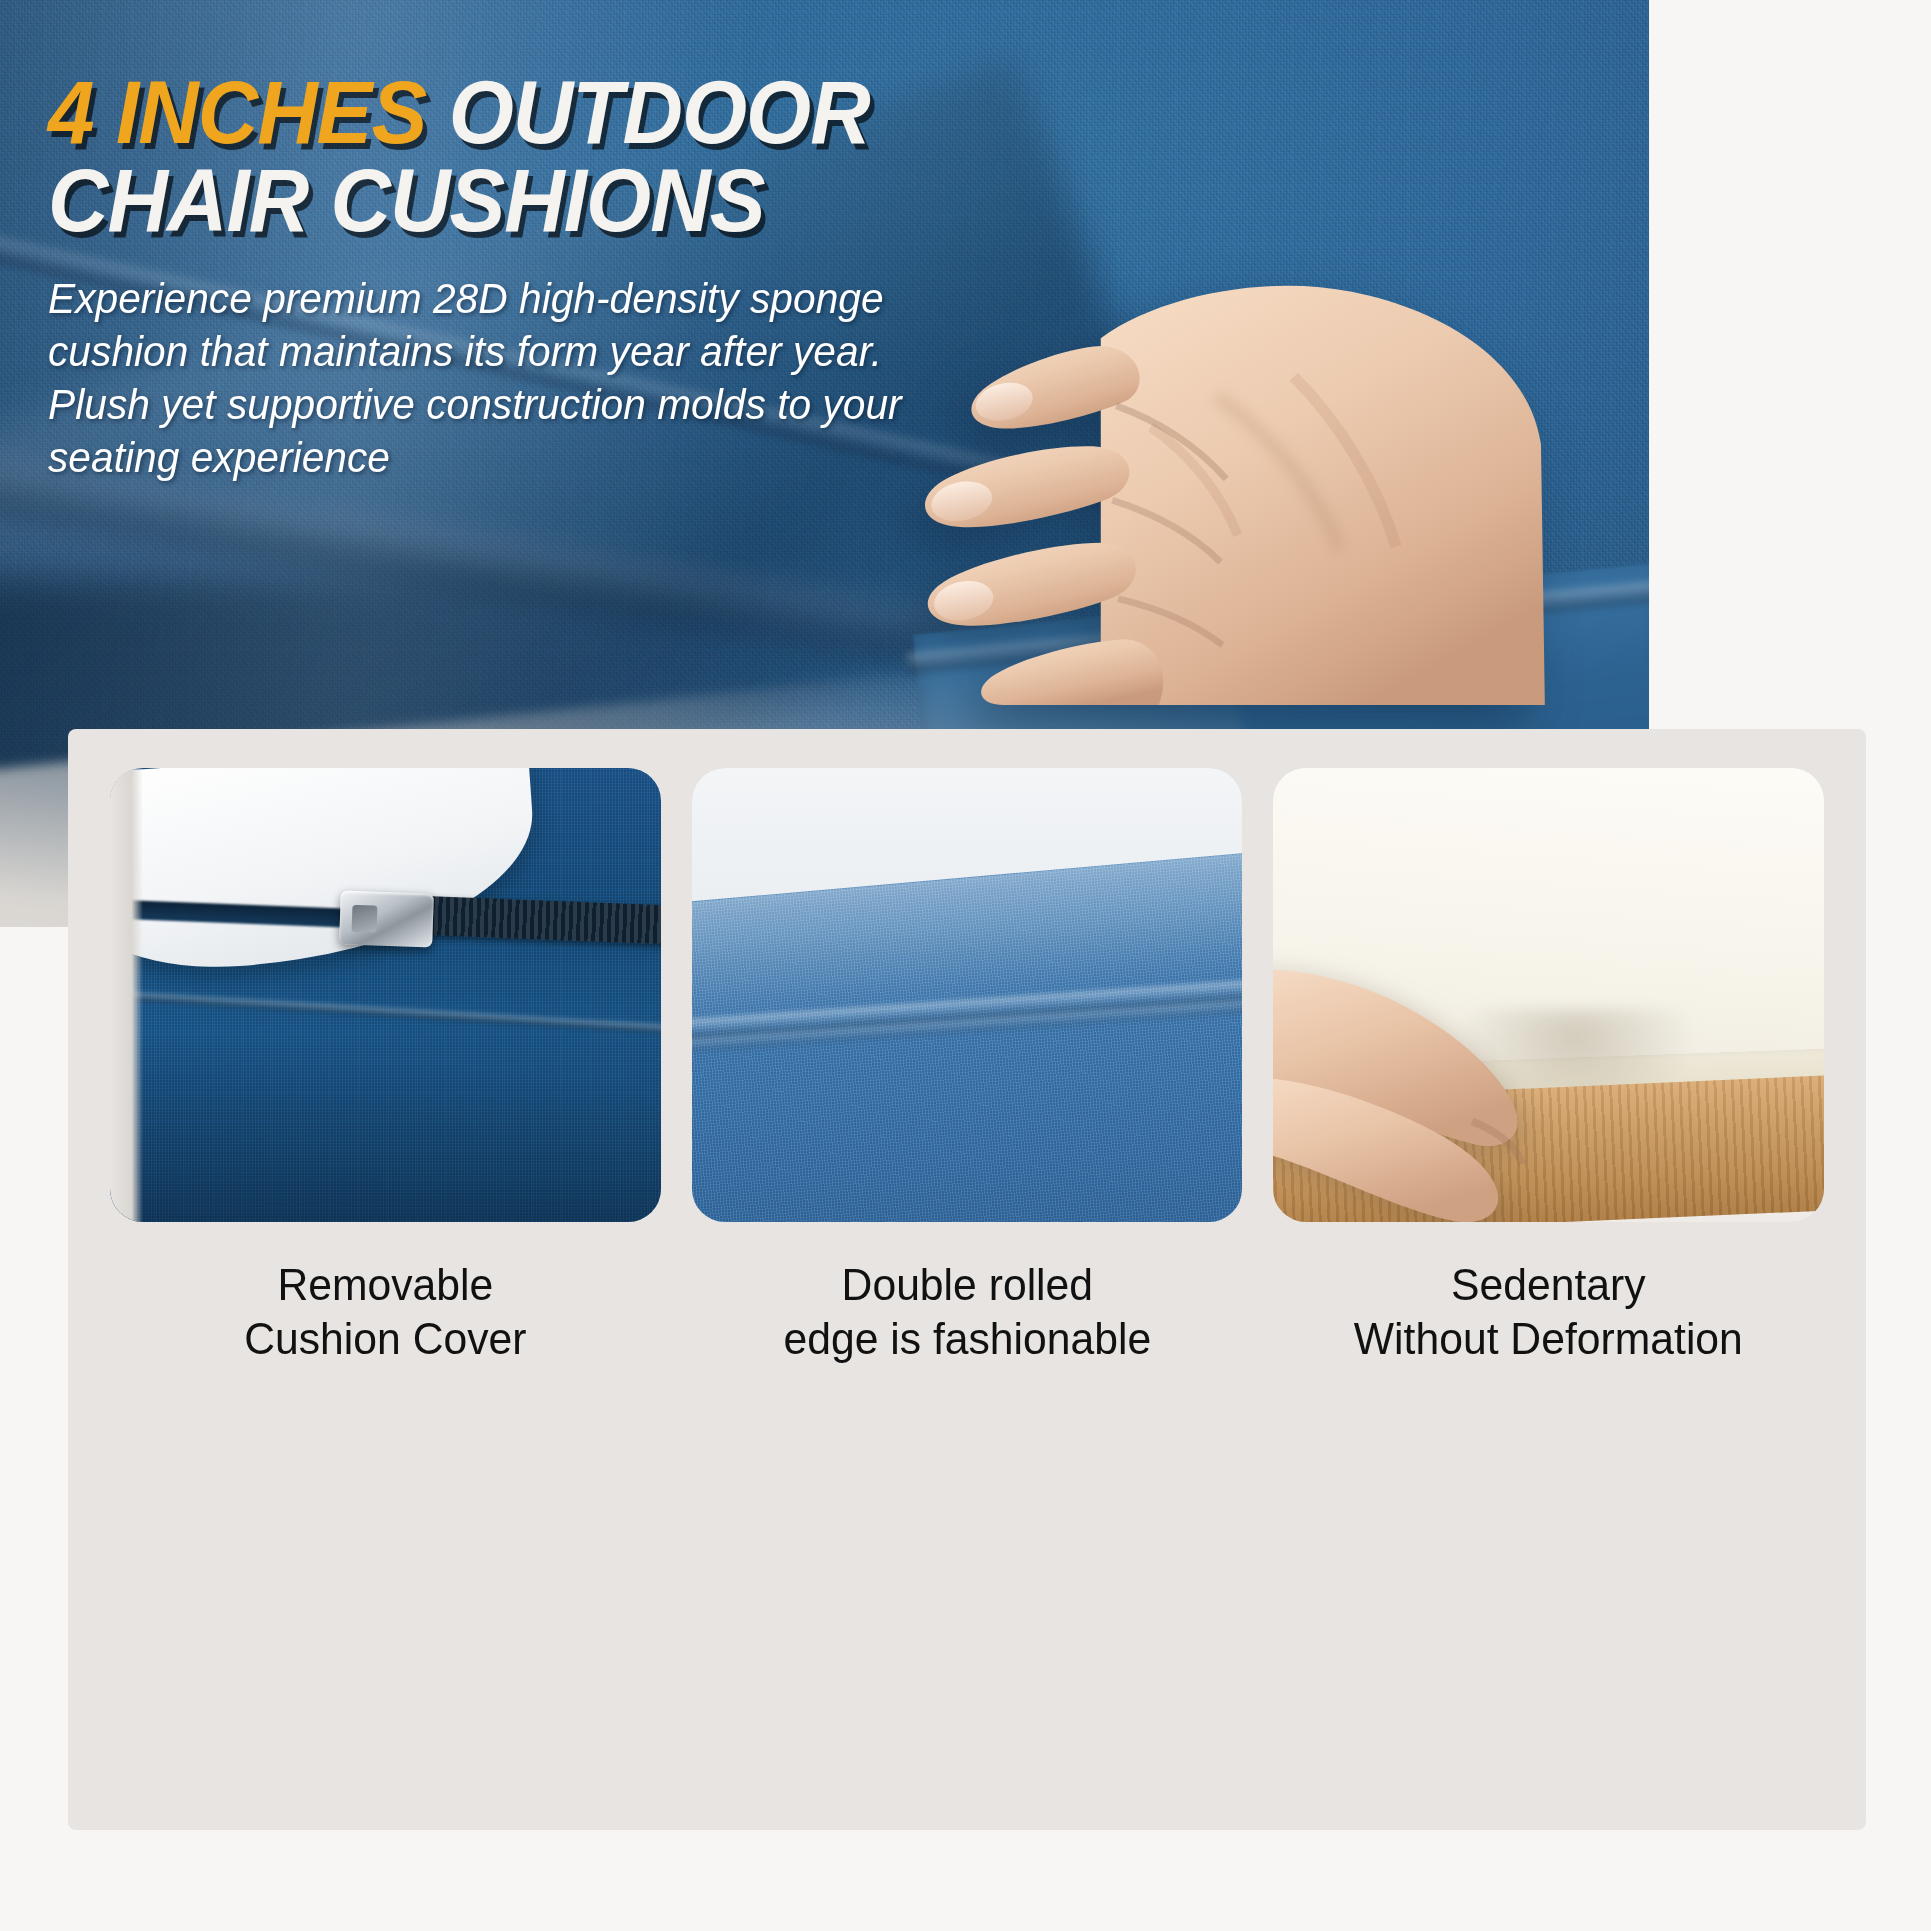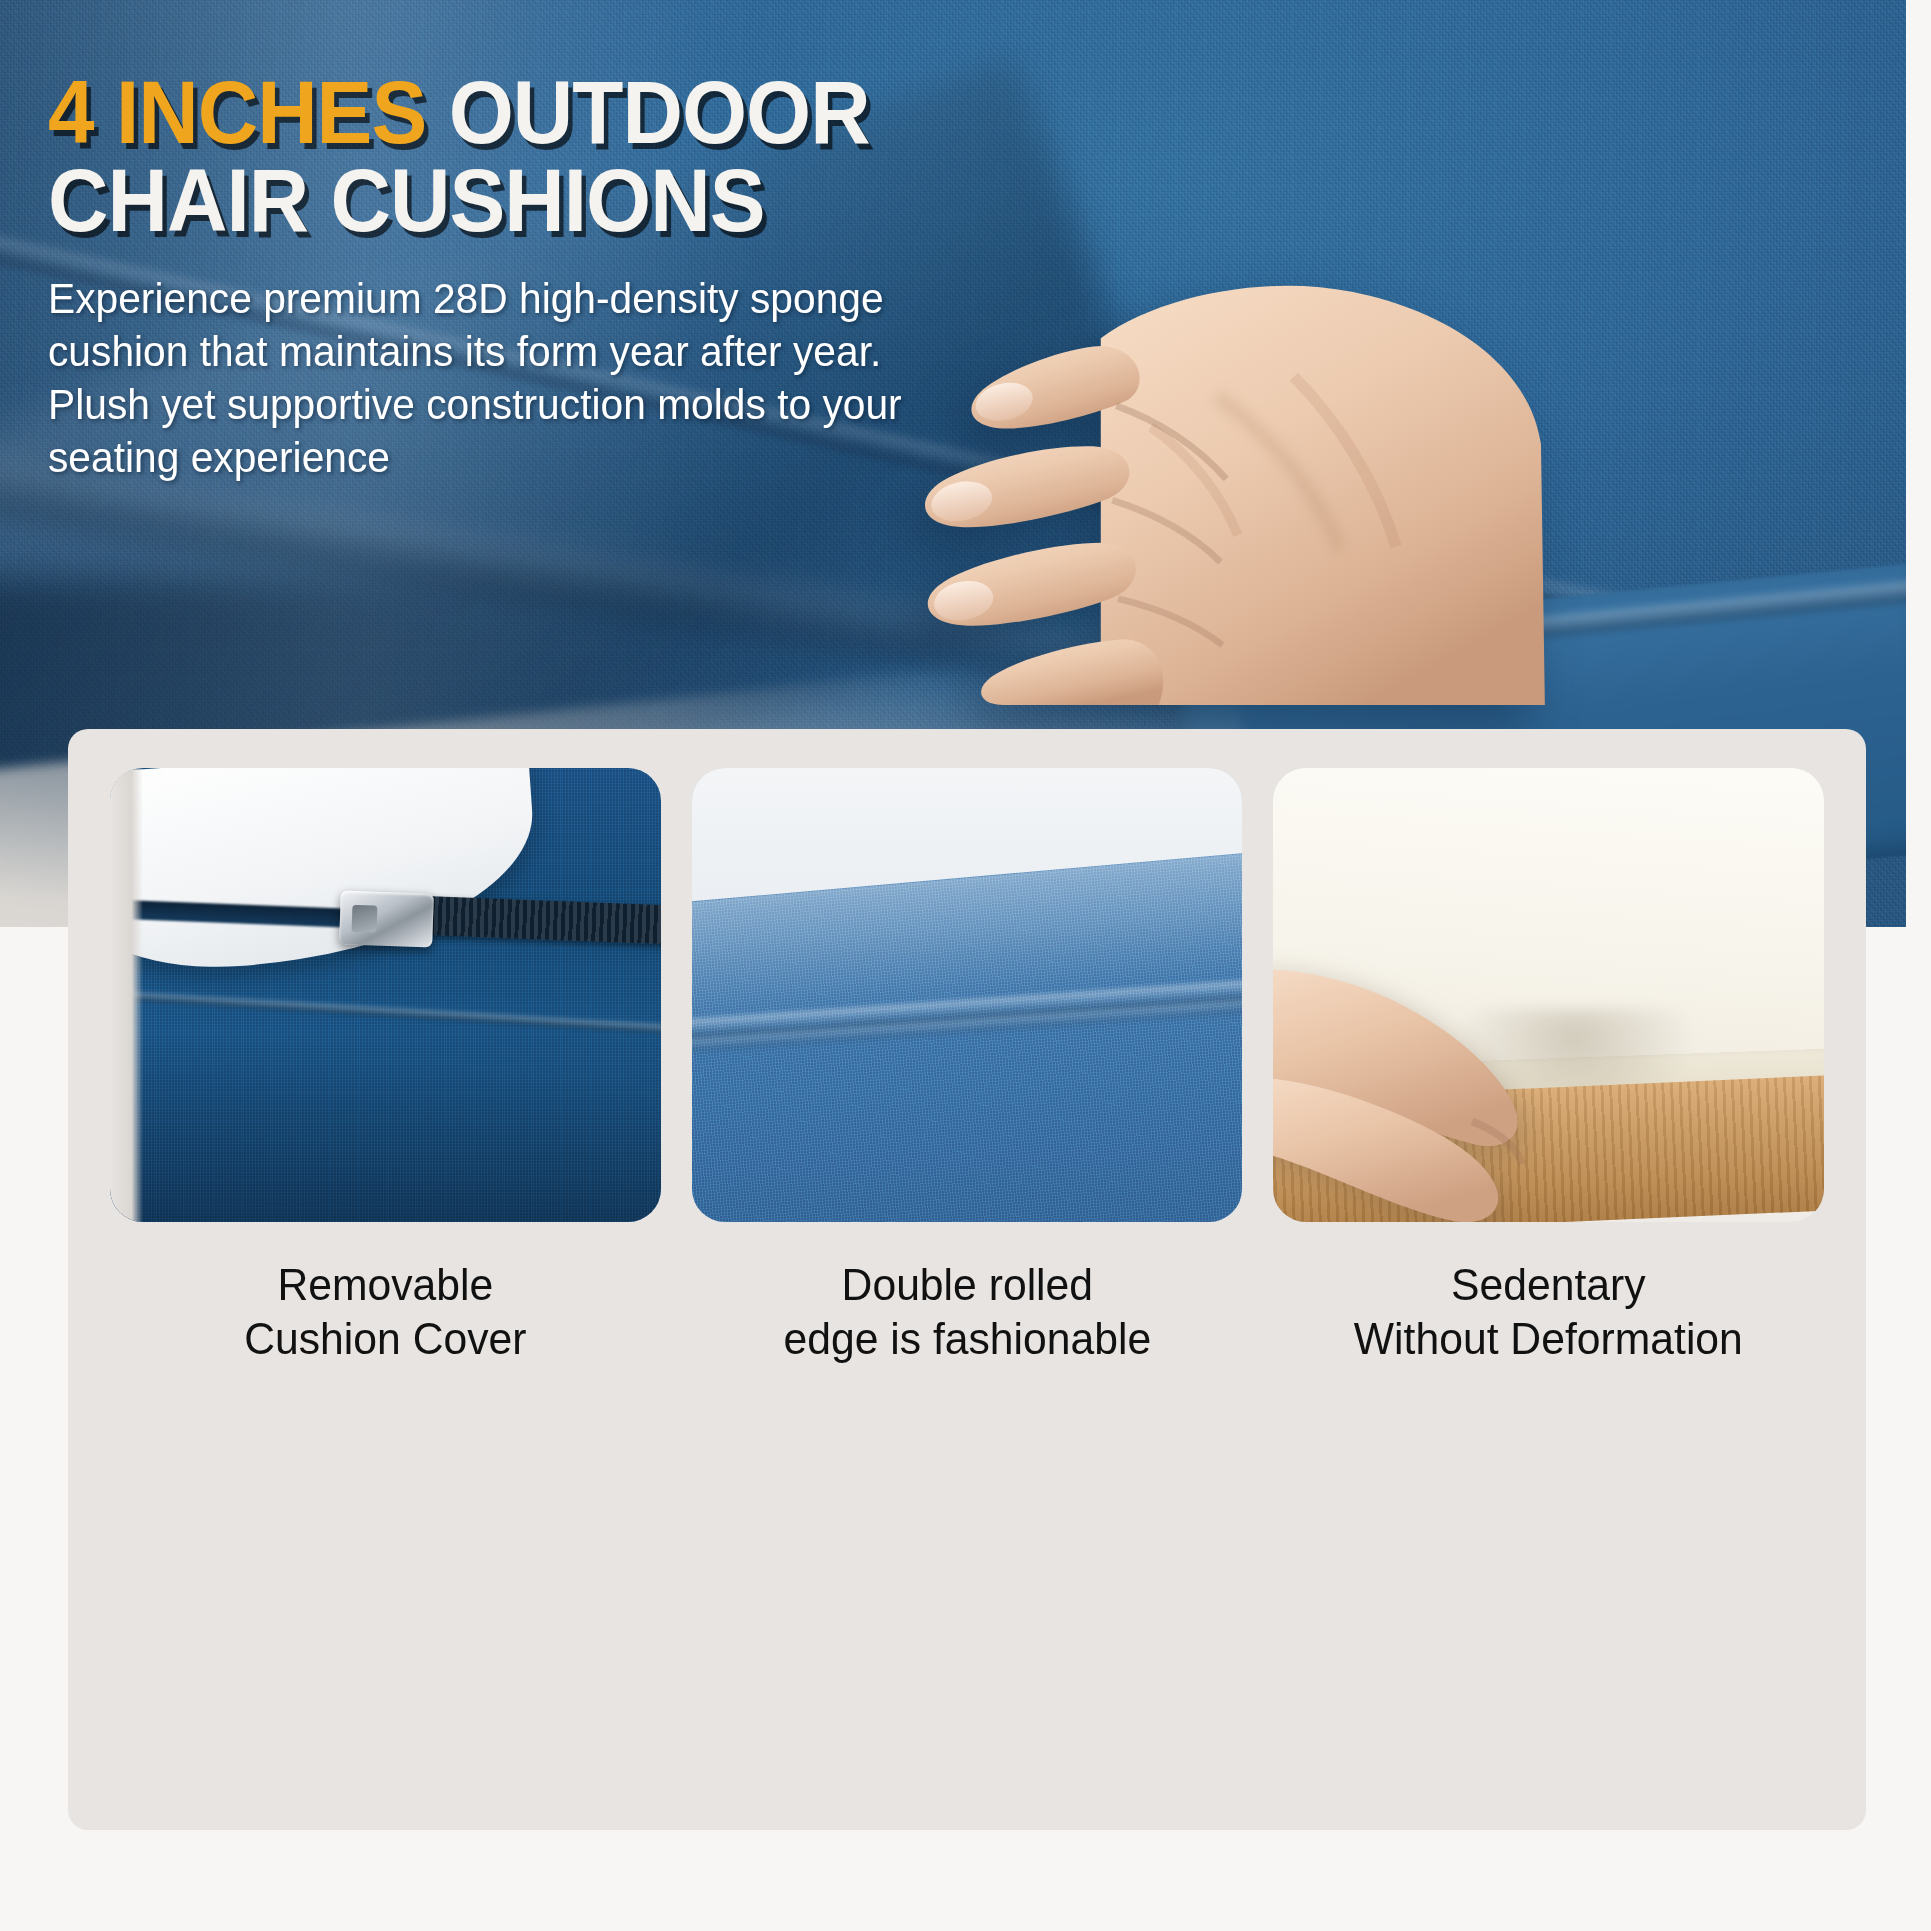--- a/index.html
+++ b/index.html
@@ -7,23 +7,24 @@
   html,body { width:1931px; height:1931px; }
   body {
     font-family:"Liberation Sans", sans-serif;
     background:#f7f6f4;
     overflow:hidden;
   }
   .page { position:relative; width:1931px; height:1931px; background:#f7f6f4; }
 
   
   .hero {
-    position:absolute; left:0; top:0; width:1906px; height:927px;
+    position:absolute; left:0; top:0; width:1649px; height:927px;
     overflow:hidden;
     background:#2b6094;
+    font-style:italic;
   }
   .hero-fabric {
     position:absolute; inset:0;
     background:
       linear-gradient(118deg, rgba(255,255,255,.07) 0%, rgba(255,255,255,0) 22%),
       radial-gradient(ellipse 1255px 676px at 60% 18%, #33709f 0%, #2e6798 45%, #27557f 100%),
       #2b6094;
   }
   
   .hero-weave {
@@ -116,21 +117,21 @@
     max-width:927px;
     text-shadow:1.9px 1.9px 4.8px rgba(5,25,48,.55);
     transform:scaleX(.97);
     transform-origin:left top;
   }
 
   
   .card {
     position:absolute; left:68px; top:729px; width:1798px; height:1101px;
     background:#e7e4e1;
-    border-radius:20px;
+    border-radius:8px;
   }
   .thumbs {
     position:absolute; left:42px; top:39px; right:42px;
     display:flex; gap:31px;
   }
   .thumb {
     width:560px; height:454px;
     border-radius:33px;
     overflow:hidden;
     position:relative;

